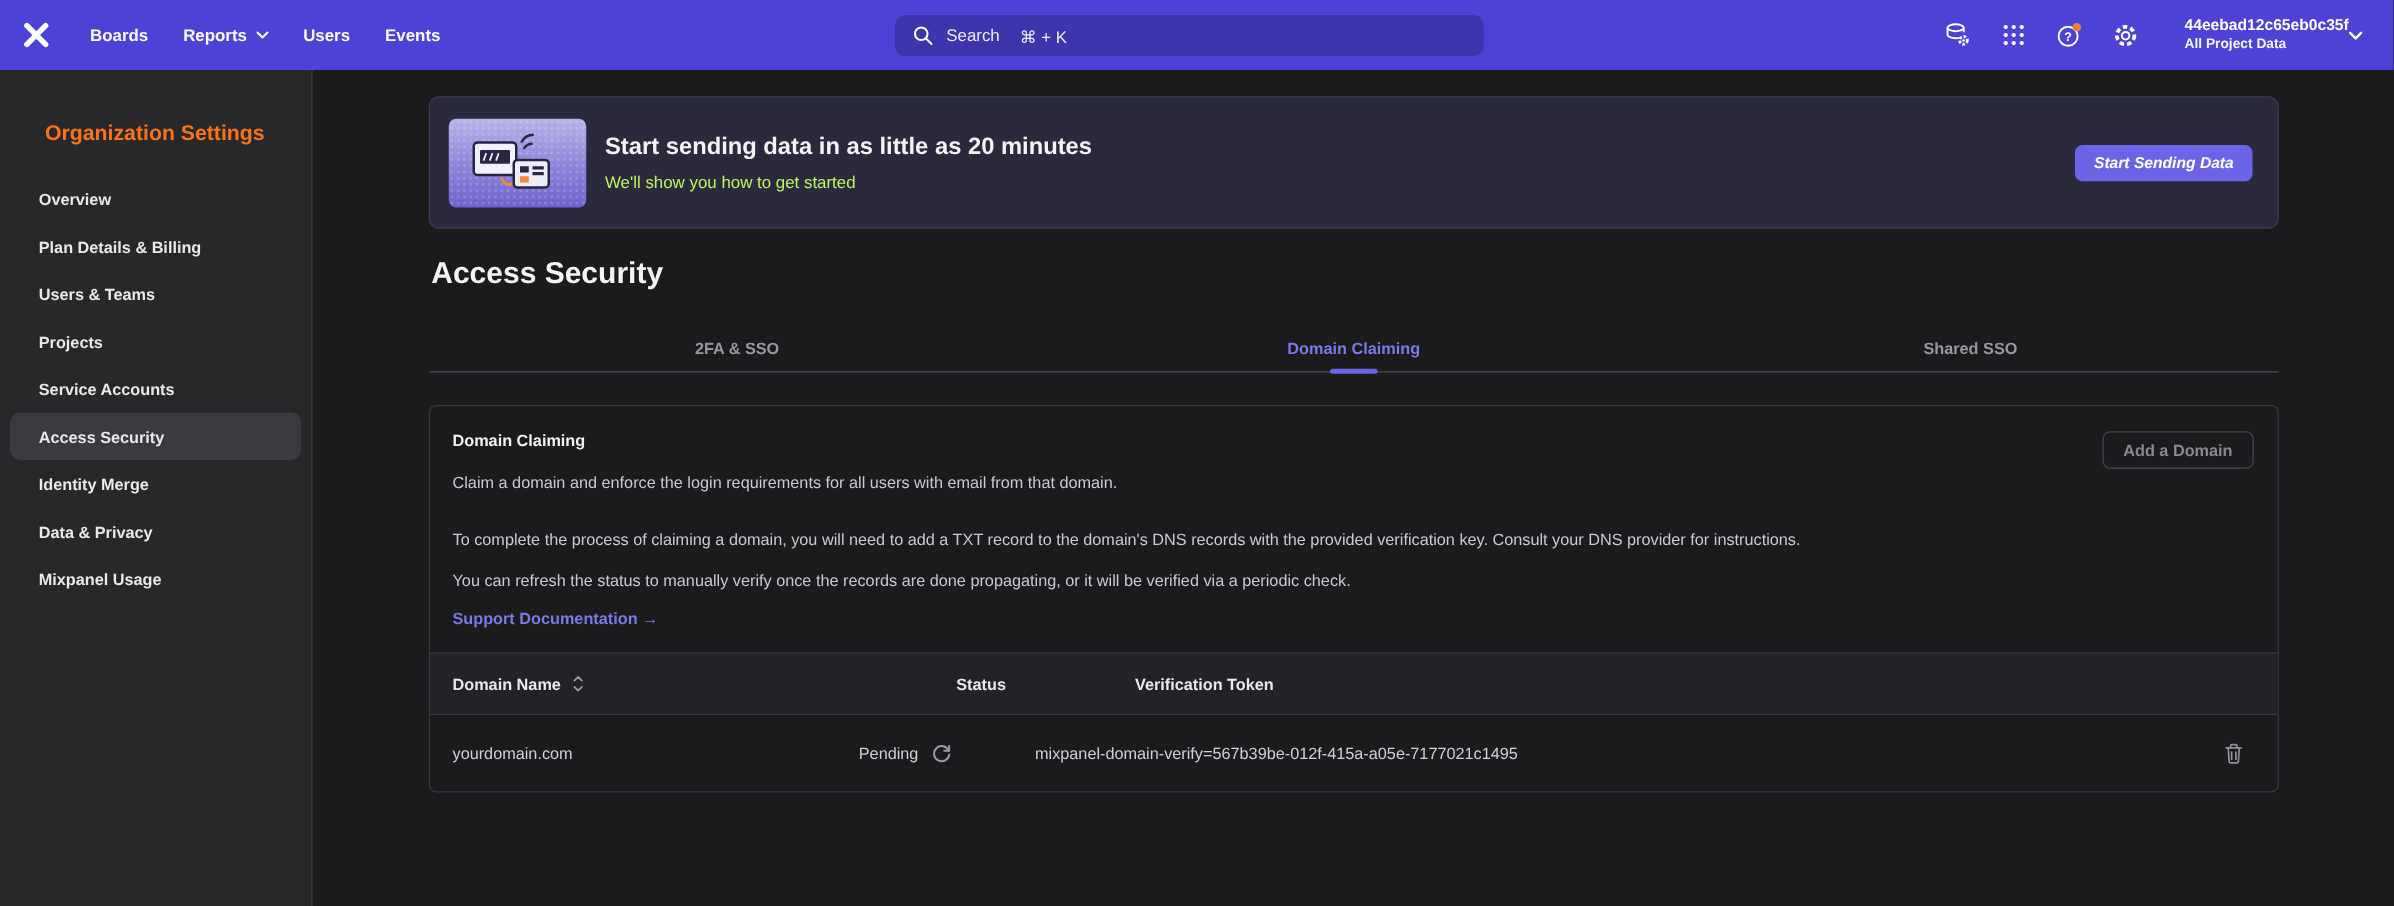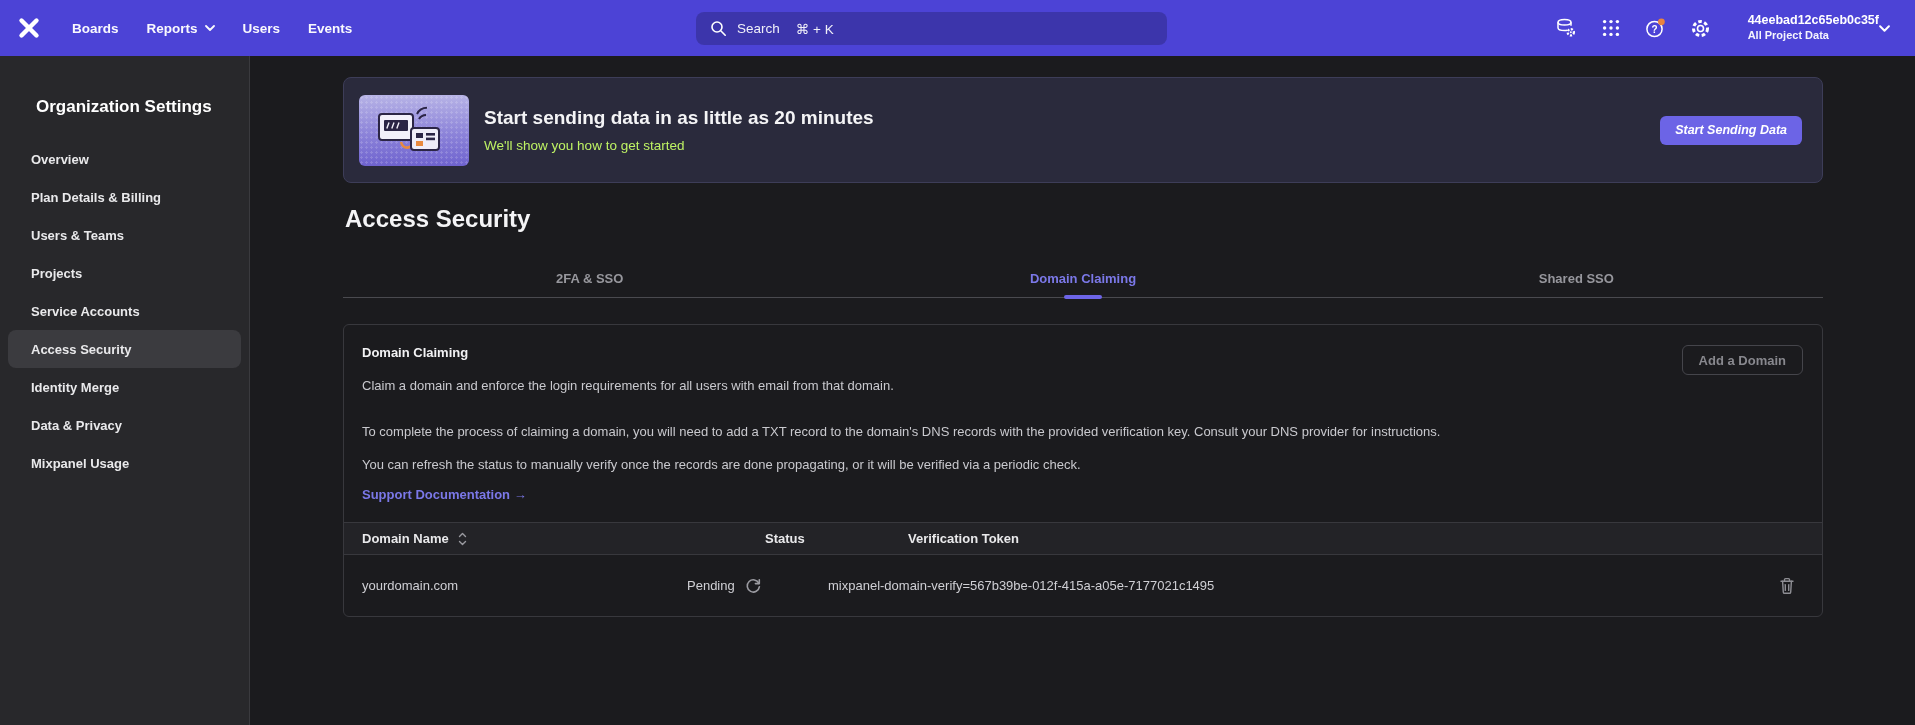--- a/index.html
+++ b/index.html
@@ -4,34 +4,34 @@
 <style>
   * { margin:0; padding:0; box-sizing:border-box; }
   html,body { width:1915px; height:725px; overflow:hidden; }
   body { background:#1b1b1e; font-family:"Liberation Sans", sans-serif; color:#d2d2d6; font-size:13px; }
 
   
   .navbar { position:relative; height:56px; background:#4c43d6; display:flex; align-items:center; padding:0 25px 0 16px; }
   .logo { width:26px; height:26px; display:flex; align-items:center; justify-content:center; cursor:pointer; }
   .nav-links { display:flex; align-items:center; gap:28px; margin-left:30px; }
   .nav-link { color:#fff; font-size:13.5px; font-weight:600; text-decoration:none; display:flex; align-items:center; gap:7px; cursor:pointer; opacity:.97; }
-  .search { position:absolute; left:696px; top:12px; width:471px; height:33px; background:rgba(0,0,0,.20); border-radius:8px; display:flex; align-items:center; padding:0 14px; gap:10px; cursor:text; }
+  .search { position:absolute; left:716px; top:12px; width:471px; height:33px; background:rgba(0,0,0,.20); border-radius:8px; display:flex; align-items:center; padding:0 14px; gap:10px; cursor:text; }
   .search-label { color:rgba(255,255,255,.92); font-size:13.5px; }
   .search-shortcut { color:rgba(255,255,255,.92); font-size:13.5px; margin-left:6px; }
   .nav-right { margin-left:auto; display:flex; align-items:center; gap:21px; }
   .nav-icon { width:24px; height:24px; display:flex; align-items:center; justify-content:center; cursor:pointer; position:relative; }
   .project-picker { margin-left:14px; display:flex; align-items:center; cursor:pointer; }
   .project-texts { display:flex; flex-direction:column; line-height:1.25; }
   .org-id { color:#fff; font-weight:700; font-size:12.5px; }
   .proj-name { color:rgba(255,255,255,.94); font-weight:700; font-size:11px; }
 
   
   .app { display:flex; height:669px; }
   .sidebar { width:250px; min-width:250px; background:#28282b; border-right:1px solid #3a3a3e; height:100%; }
-  .sidebar h2 { color:#ffffff; font-size:17px; font-weight:700; line-height:22px; margin:40px 0 22px 36px; }
+  .sidebar h2 { color:#f97316; font-size:17px; font-weight:700; line-height:22px; margin:40px 0 22px 36px; }
   .side-list { list-style:none; margin:0 8px; }
   .side-item { height:38px; display:flex; align-items:center; padding-left:23px; border-radius:8px; color:#e9e9eb; font-weight:600; font-size:13px; cursor:pointer; }
   .side-item.active { background:#3b3b3f; }
 
   .main { flex:1; padding:21px 92px 0 93px; }
 
   
   .banner { height:106px; background:#2a2a3c; border:1px solid #3d3d58; border-radius:8px; display:flex; align-items:center; padding:0 20px 0 15px; }
   .banner-art { width:110px; height:71px; border-radius:6px; background:linear-gradient(180deg,#b7b3e6 0%,#8c83d9 55%,#6f63cf 100%); background-blend-mode:normal; position:relative; overflow:hidden; display:flex; align-items:center; justify-content:center; }
   .banner-art::before { content:""; position:absolute; inset:0; background-image:radial-gradient(rgba(255,255,255,.16) 1px, transparent 1.3px); background-size:5px 5px; }
@@ -54,21 +54,21 @@
   .card-desc { max-width:1100px; }
   .card-desc p { color:#c9c9ce; font-size:13px; line-height:20px; }
   .p1 { margin-top:15px; }
   .p2 { margin-top:24px; line-height:23px !important; }
   .p3 { margin-top:12px; }
   .doc-link { display:inline-block; margin-top:12px; color:#7b78e8; font-size:13px; font-weight:600; text-decoration:none; cursor:pointer; }
   .add-domain-btn { height:30px; background:transparent; border:1px solid #45454b; border-radius:6px; color:#88888e; font-family:inherit; font-size:13px; font-weight:600; padding:0 16px; cursor:pointer; }
 
   
   .table { margin-top:20px; }
-  .thead { display:grid; grid-template-columns:325px 141px 595px 1fr; align-items:center; height:33px; padding:0 18px; background:#232327; border-top:1px solid #38383d; border-bottom:1px solid #38383d; }
+  .thead { display:grid; grid-template-columns:325px 141px 595px 1fr; align-items:center; height:50px; padding:0 18px; background:#232327; border-top:1px solid #38383d; border-bottom:1px solid #38383d; }
   .th { color:#e9e9eb; font-weight:600; font-size:13px; display:flex; align-items:center; gap:9px; }
   .th-status { padding-left:78px; }
   .th-token { padding-left:80px; }
   .trow { display:grid; grid-template-columns:325px 141px 595px 1fr; align-items:center; height:61px; padding:0 18px; }
   .td { color:#cfcfd4; font-size:13px; display:flex; align-items:center; }
   .td-status { gap:10px; }
   .sort-btn, .refresh-btn, .trash-btn { background:none; border:none; padding:0; display:flex; align-items:center; cursor:pointer; }
   .td-actions { display:flex; align-items:center; }
   .transfer-btn { height:32px; background:#252538; border:1px solid #3e3e55; border-radius:6px; color:#8f8bef; font-family:inherit; font-size:13px; font-weight:600; padding:0 16px; cursor:pointer; }
   .trash-btn { margin-left:auto; margin-right:8px; }

